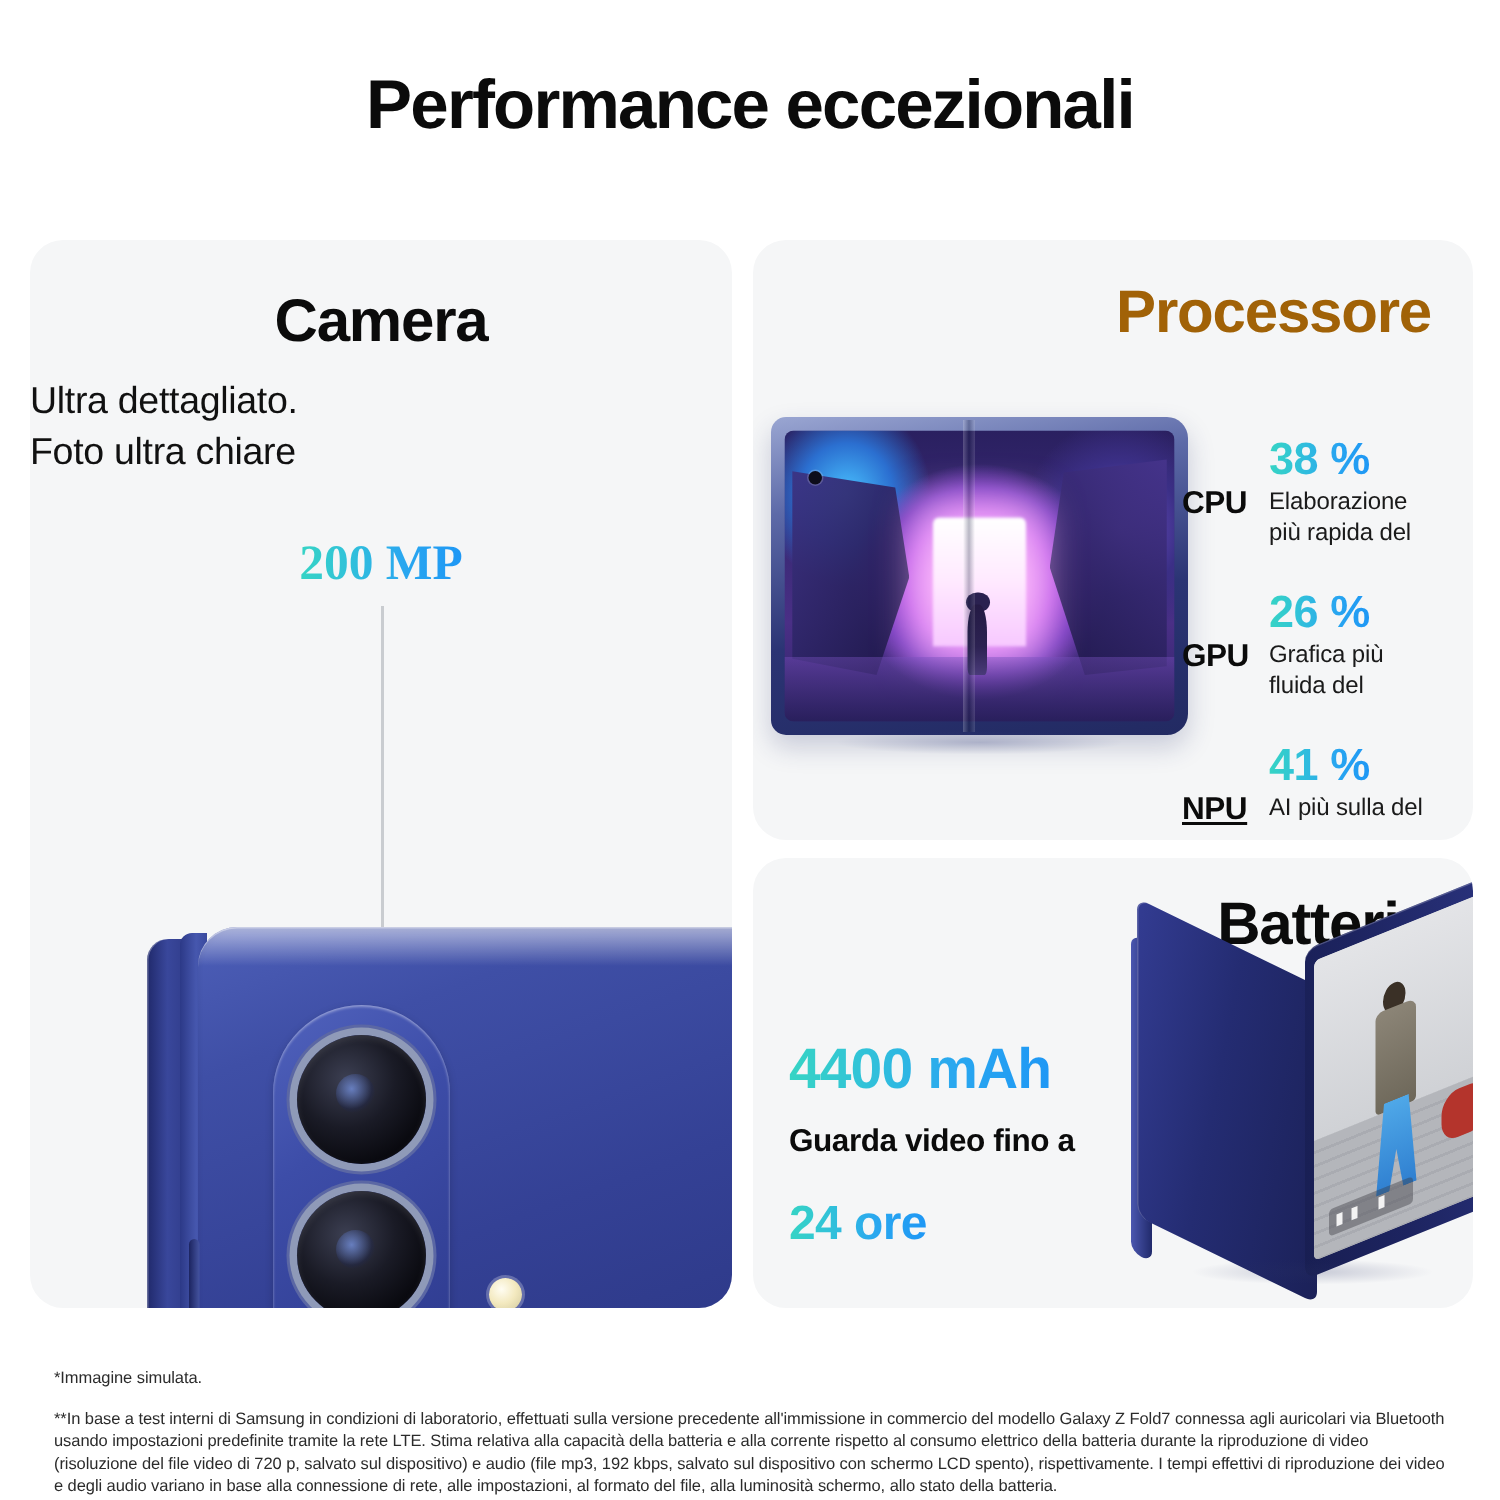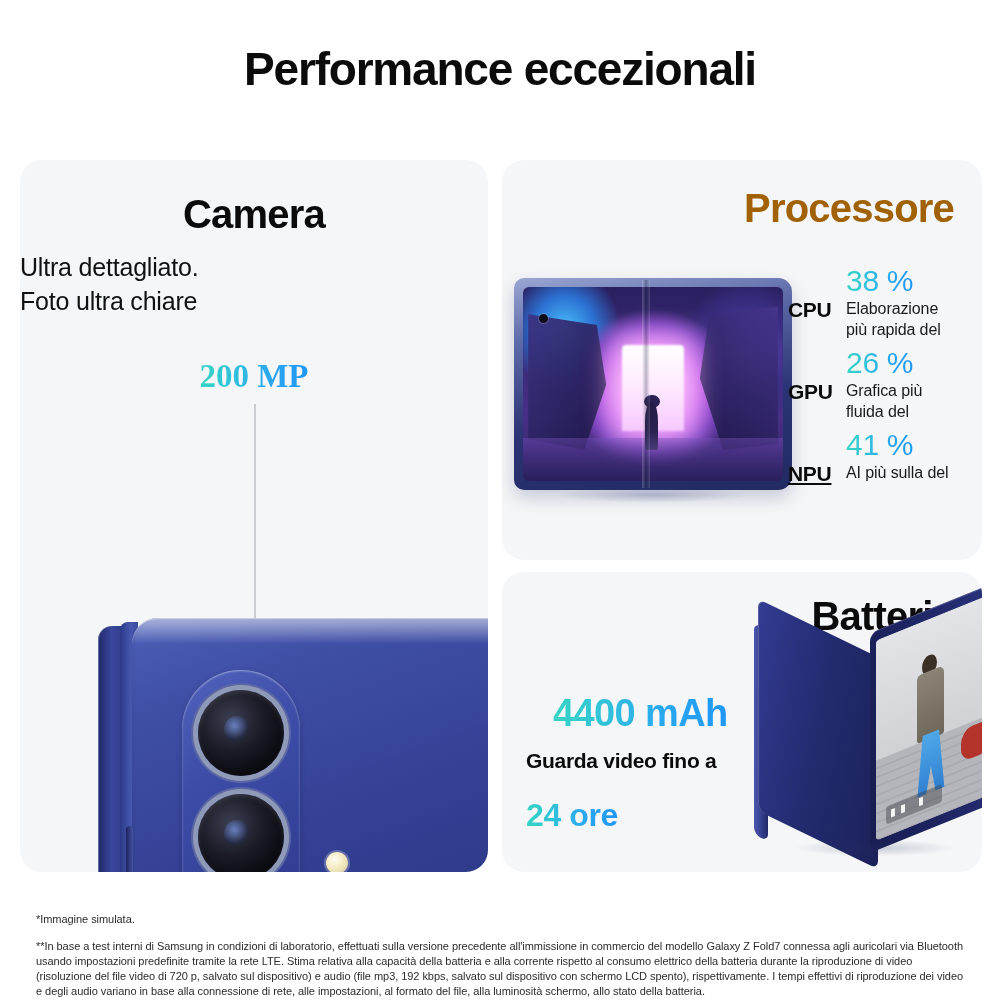--- a/index.html
+++ b/index.html
@@ -190,38 +190,38 @@
   
   .stats{position:absolute;left:286px;top:104px;width:190px;}
   .stat{position:relative;margin-bottom:6px;}
   .stat-label{
     position:absolute;left:0;font-size:21px;font-weight:700;color:#0b0b0b;
     letter-spacing:-0.3px;
     text-align:center;
   }
   .stat-body{margin-left:58px;}
   .stat-value{
-    font-size:30px;font-weight:400;letter-spacing:-0.3px;line-height:34px;
+    font-size:30px;font-weight:700;letter-spacing:-0.3px;line-height:34px;margin-top:26px;
   }
   .stat-desc{
     font-size:16px;line-height:21px;color:#1a1a1a;font-weight:400;
     letter-spacing:-0.1px;
   }
   #stat-0 .stat-label{top:34px;}
   #stat-1 .stat-label{top:34px;}
   #stat-2 .stat-label{top:34px;text-decoration:underline;}
 
   
   .bat-title{
     position:absolute;right:28px;top:22px;
     font-size:40px;font-weight:700;letter-spacing:-0.8px;color:#0b0b0b;
   }
   .bat-capacity{
     position:absolute;left:24px;top:120px;
-    font-size:38px;font-weight:700;letter-spacing:-0.6px;margin-left:27px;
+    font-size:38px;font-weight:700;letter-spacing:-0.6px;
   }
   .bat-sub{
     position:absolute;left:24px;top:177px;
     font-size:21px;font-weight:700;color:#0b0b0b;letter-spacing:-0.3px;
   }
   .bat-hours{
     position:absolute;left:24px;top:208px;
     font-size:32px;font-weight:700;letter-spacing:-0.4px;margin-top:17px;
   }
   

